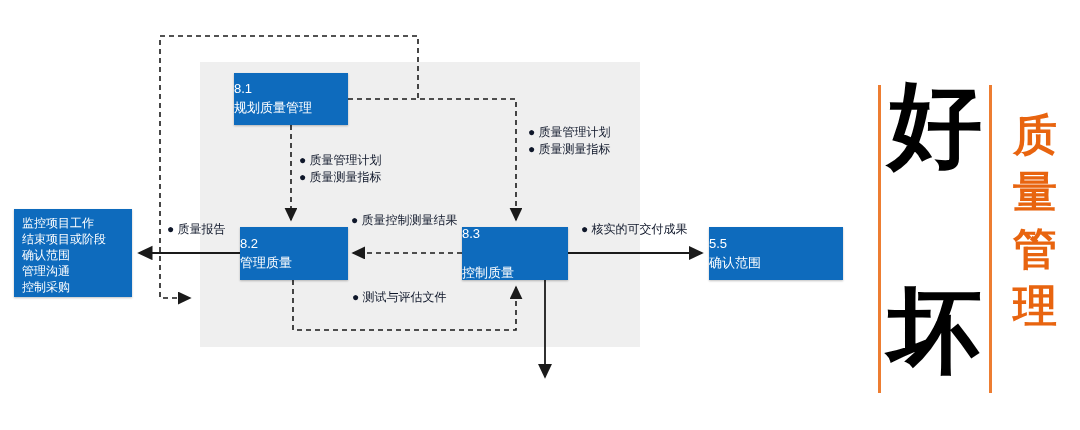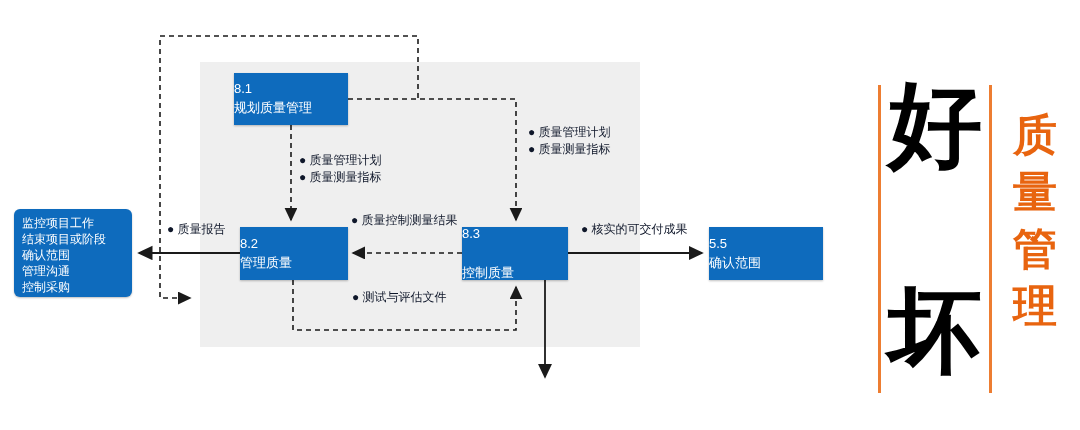--- a/index.html
+++ b/index.html
@@ -37,33 +37,32 @@
     justify-content: center;
     text-align: center;
     font-size: 13px;
     line-height: 1.45;
     box-shadow: 0 1px 2px rgba(0,0,0,0.25);
   }
   .pbox .bid { font-size: 13px; }
   .pbox-plan     { left: 234px; top: 73px;  width: 114px; height: 52px; }
   .pbox-manage   { left: 240px; top: 227px; width: 108px; height: 53px; }
   .pbox-control  { left: 462px; top: 227px; width: 106px; height: 53px; gap: 20px; }
-  .pbox-validate { left: 709px; top: 227px; width: 114px; height: 53px; }
+  .pbox-validate { left: 709px; top: 227px; width: 134px; height: 53px; }
   .ext-box {
     position: absolute;
     left: 14px; top: 209px;
     width: 118px; height: 88px;
     background: #0e6bbd;
     color: #ffffff;
     font-size: 12px;
     line-height: 16px;
     padding: 6px 8px;
     box-sizing: border-box;
     box-shadow: 0 1px 2px rgba(0,0,0,0.25);
-    border-radius: 6px;
   }
   .flow-label {
     position: absolute;
     color: #0f172a;
     font-size: 12px;
     line-height: 17px;
     white-space: nowrap;
   }
   
   .accent-line {

